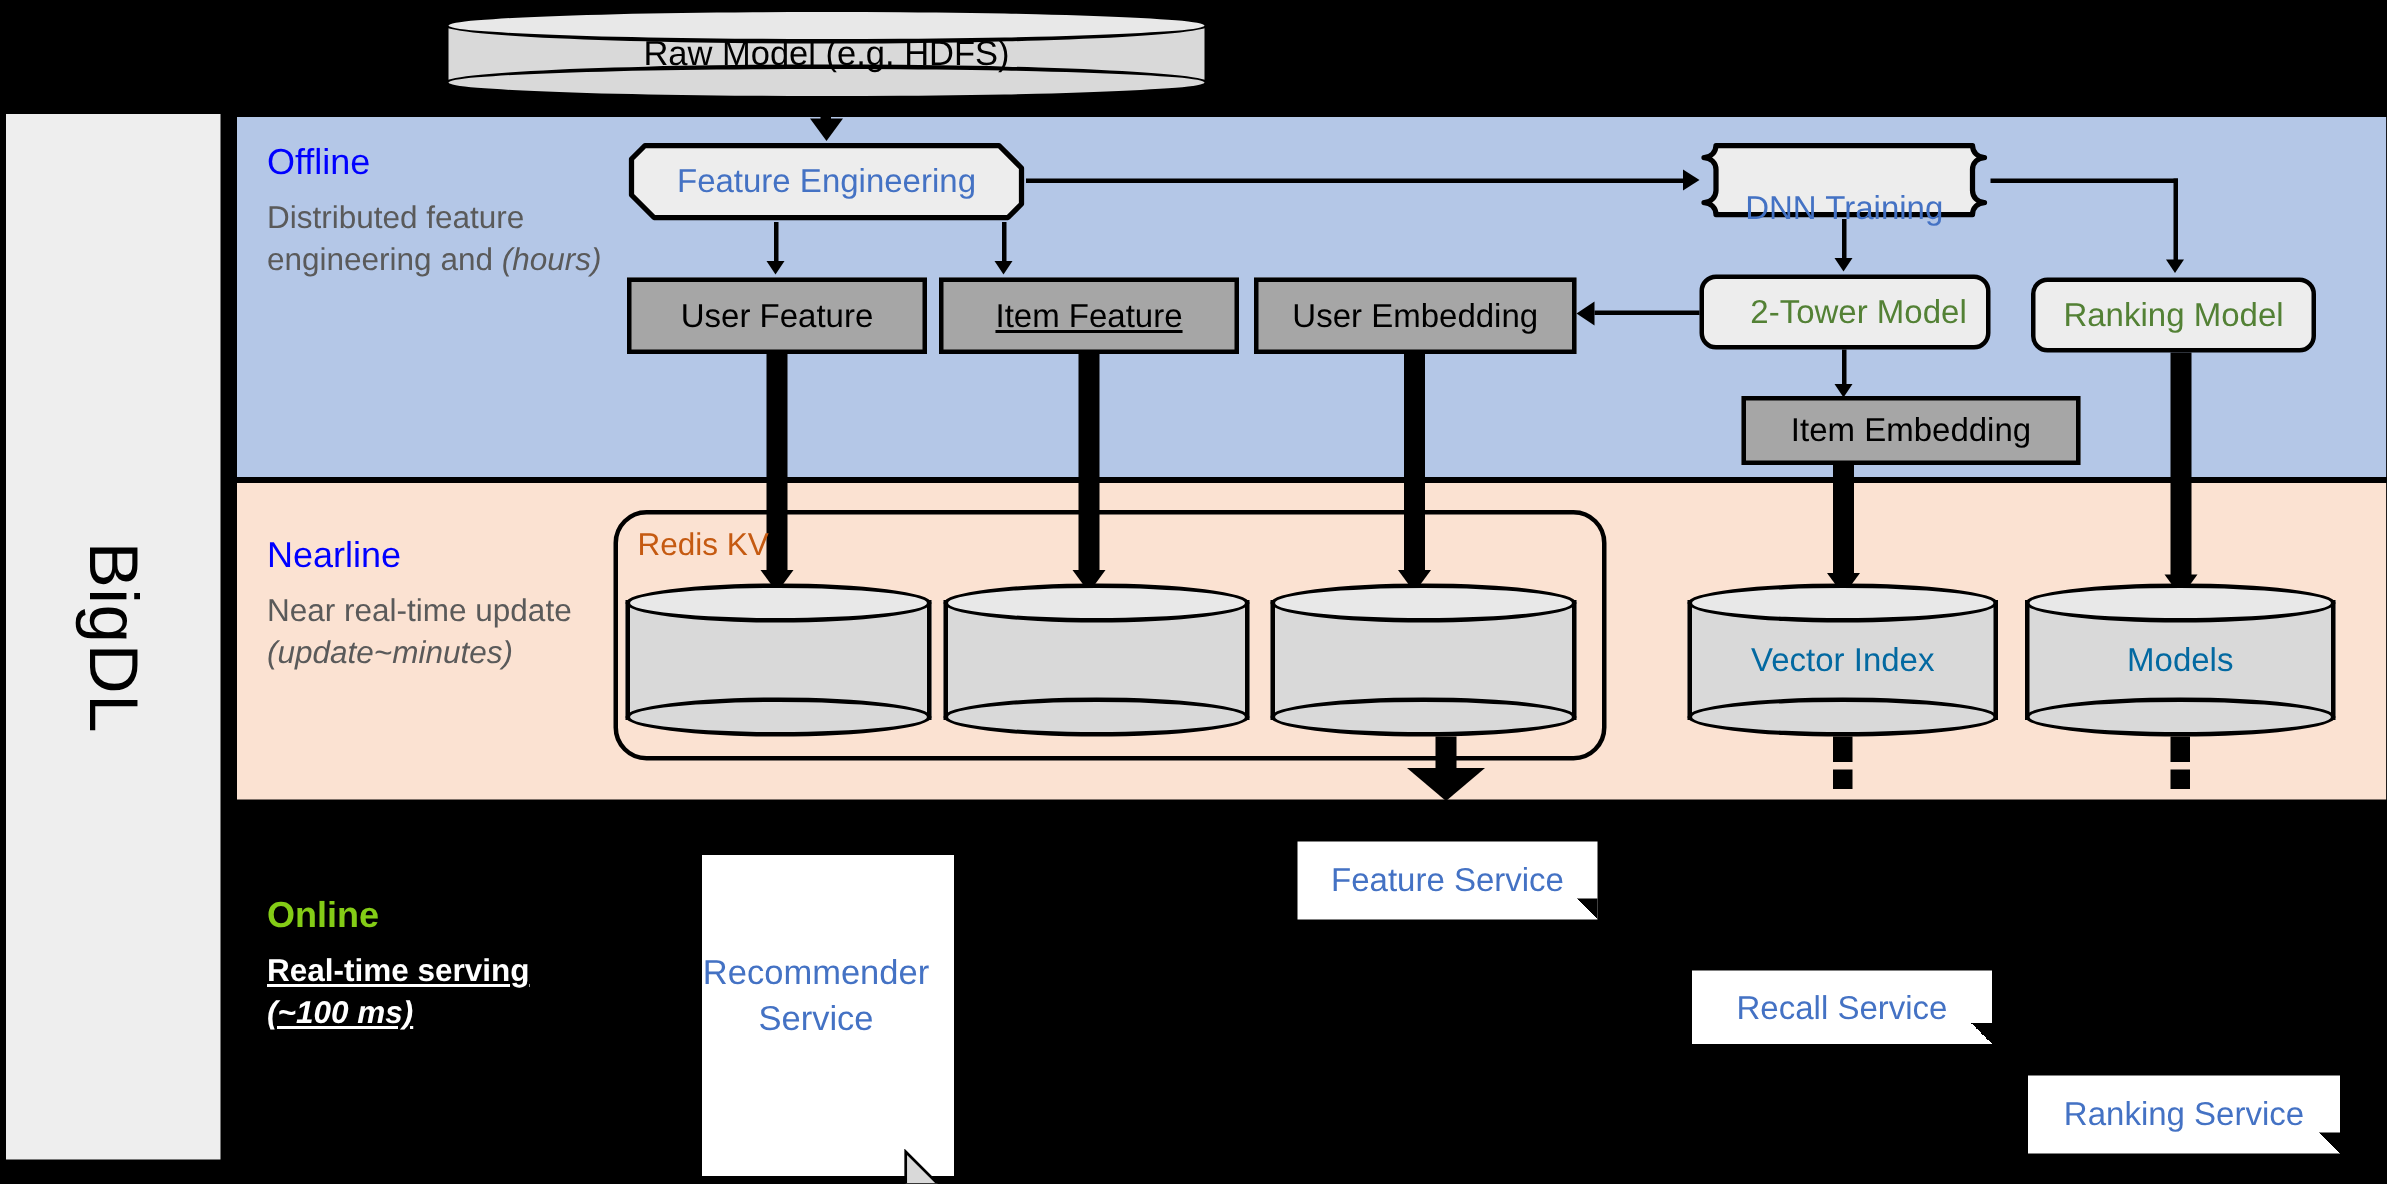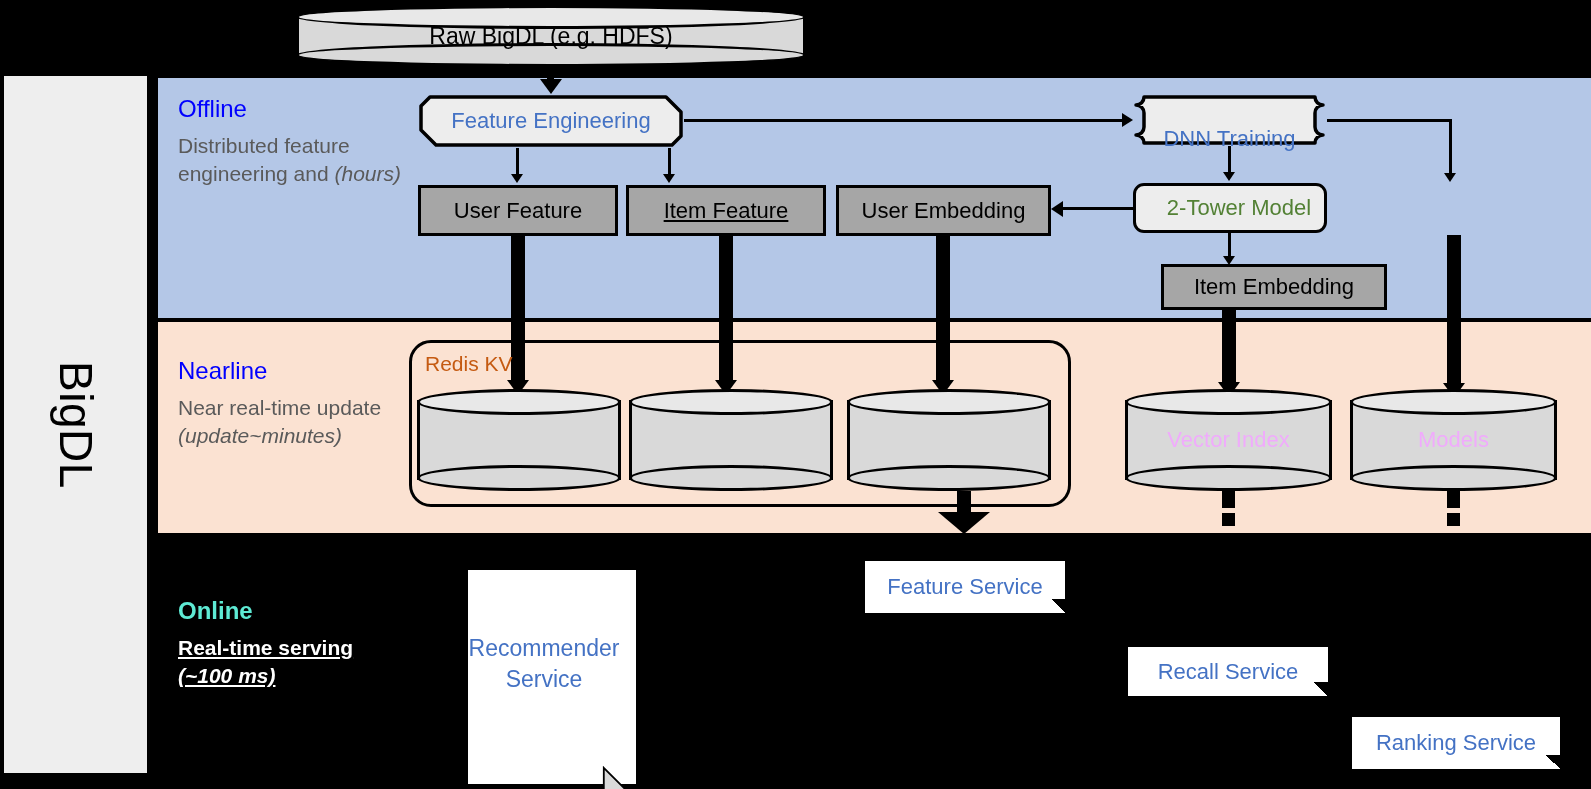--- a/index.html
+++ b/index.html
@@ -19,21 +19,21 @@
               font-family:"Liberation Sans", sans-serif;letter-spacing:0.5px;}
 
   
   .band-label{position:absolute;width:225px;}
   .band-title{font-size:24px;color:#0000ff;font-weight:400;line-height:1.1;margin-bottom:10px;}
   .band-desc{font-size:21px;color:#5a5a5a;line-height:1.32;}
   .band-desc i{font-style:italic;}
   #lbl-offline{left:178px;top:96px;}
   #lbl-nearline{left:178px;top:358px;}
   #lbl-online{left:178px;top:598px;}
-  #lbl-online .band-title{color:#5eead4;font-weight:bold;}
+  #lbl-online .band-title{color:#84cc16;font-weight:bold;}
   #lbl-online .band-desc{color:#ffffff;font-weight:bold;text-decoration:underline;}
 
   
   .box{position:absolute;box-sizing:border-box;display:flex;align-items:center;
        justify-content:center;text-align:center;line-height:1.15;}
 
   
   .gray-box{background:#a6a6a6;border:3px solid #000;color:#000;font-size:22px;}
 
   
@@ -50,21 +50,21 @@
 
   
   .cyl{position:absolute;}
   .cyl .body{position:absolute;left:0;right:0;top:11px;bottom:11px;background:#d9d9d9;
              border-left:3px solid #000;border-right:3px solid #000;}
   .cyl .bot{position:absolute;left:0;right:0;bottom:0;height:26px;background:#d9d9d9;
             border:3px solid #000;border-radius:50%;box-sizing:border-box;}
   .cyl .cap{position:absolute;left:0;right:0;top:0;height:26px;background:#e8e8e8;
             border:3px solid #000;border-radius:50%;box-sizing:border-box;z-index:3;}
   .cyl .lbl{position:absolute;left:0;right:0;top:50%;transform:translateY(-50%);
-            text-align:center;z-index:4;font-size:22px;color:#f0abfc;}
+            text-align:center;z-index:4;font-size:22px;color:#0369a1;}
 
   
   #rawdata{position:absolute;left:296px;top:5px;width:510px;height:62px;}
   #rawdata .rd-body{position:absolute;left:0;right:0;top:11px;bottom:11px;background:#d9d9d9;
                     border-left:3px solid #000;border-right:3px solid #000;}
   #rawdata .rd-top{position:absolute;left:0;right:0;top:0;height:24px;background:#e8e8e8;
                    border:3px solid #000;border-radius:50%;box-sizing:border-box;}
   #rawdata .rd-bot{position:absolute;left:0;right:0;bottom:0;height:24px;background:#d9d9d9;
                    border:3px solid #000;border-radius:50%;box-sizing:border-box;}
   #rawdata .rd-lbl{position:absolute;left:0;right:0;top:50%;transform:translateY(-50%);
@@ -107,21 +107,21 @@
   <div class="band" id="band-online"></div>
 
   <div id="bigdl-rail">
     <div id="bigdl-text">BigDL</div>
   </div>
 
   <div id="rawdata">
     <div class="rd-body"></div>
     <div class="rd-bot"></div>
     <div class="rd-top"></div>
-    <div class="rd-lbl">Raw BigDL (e.g. HDFS)</div>
+    <div class="rd-lbl">Raw Model (e.g. HDFS)</div>
   </div>
 
   <div class="line-v" style="left:547px;top:66px;width:7px;height:18px;"></div>
   <div class="arrow-down" style="left:540px;top:79px;"></div>
 
   <div class="band-label" id="lbl-offline">
     <div class="band-title">Offline</div>
     <div class="band-desc"><span>Distributed feature engineering and </span><i>(hours)</i></div>
   </div>
 
@@ -175,20 +175,23 @@
     <span>User Embedding</span>
   </div>
 
   <div class="box proc-round" style="left:1133px;top:183px;width:194px;height:50px;padding-left:18px;">
     <span class="txt-green">2-Tower Model</span>
   </div>
 
   <div class="line-h" style="left:1063px;top:207px;width:70px;height:3px;"></div>
   <div class="arrow-left" style="left:1051px;top:201px;"></div>
 
+  <div class="box proc-round" style="left:1354px;top:185px;width:190px;height:50px;">
+    <span class="txt-green">Ranking Model</span>
+  </div>
 
   <div class="line-v" style="left:1228px;top:233px;width:3px;height:26px;"></div>
   <div class="arrow-down-thin" style="left:1223px;top:256px;"></div>
 
   <div class="box gray-box" style="left:1161px;top:264px;width:226px;height:46px;">
     <span>Item Embedding</span>
   </div>
 
   <div class="line-v" style="left:511px;top:236px;width:14px;height:148px;"></div>
   <div class="arrow-down" style="left:507px;top:380px;"></div>

